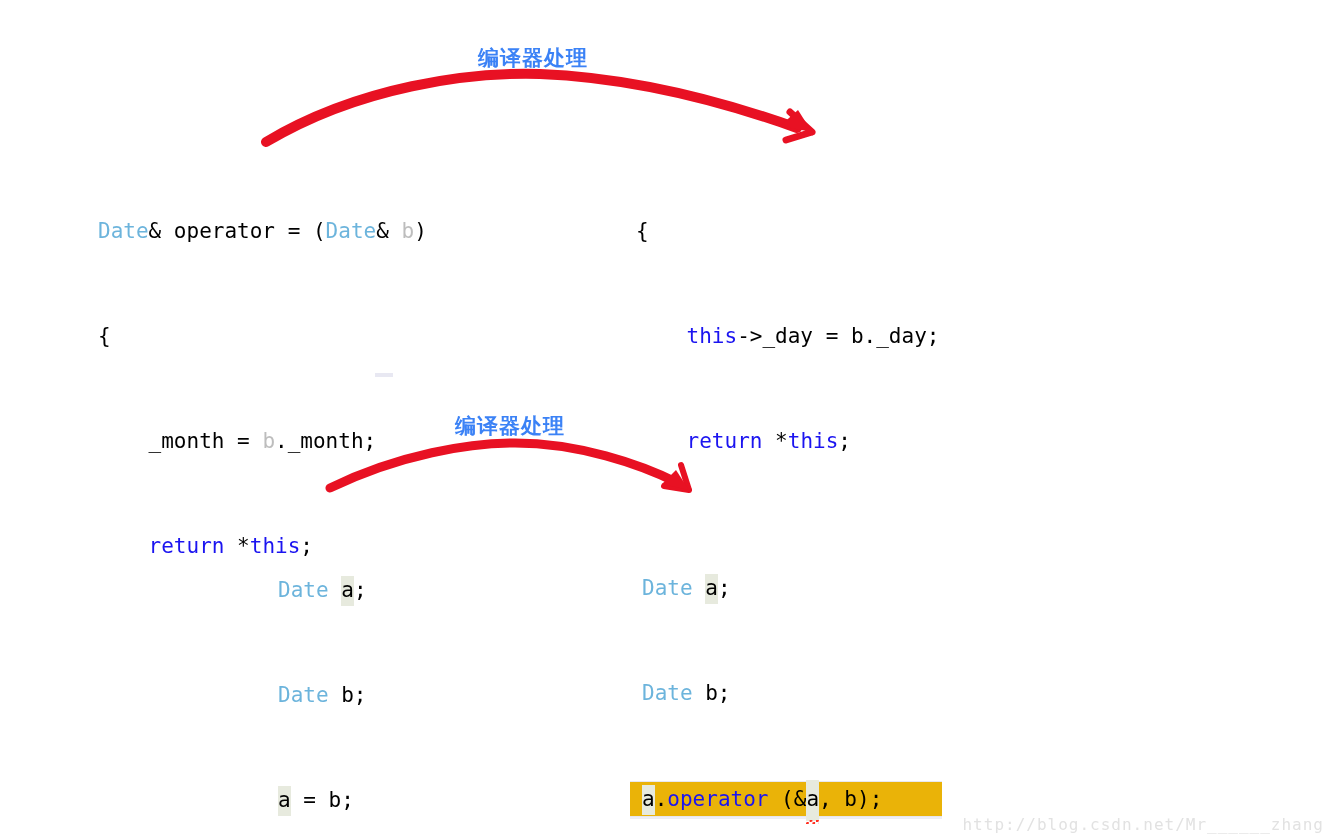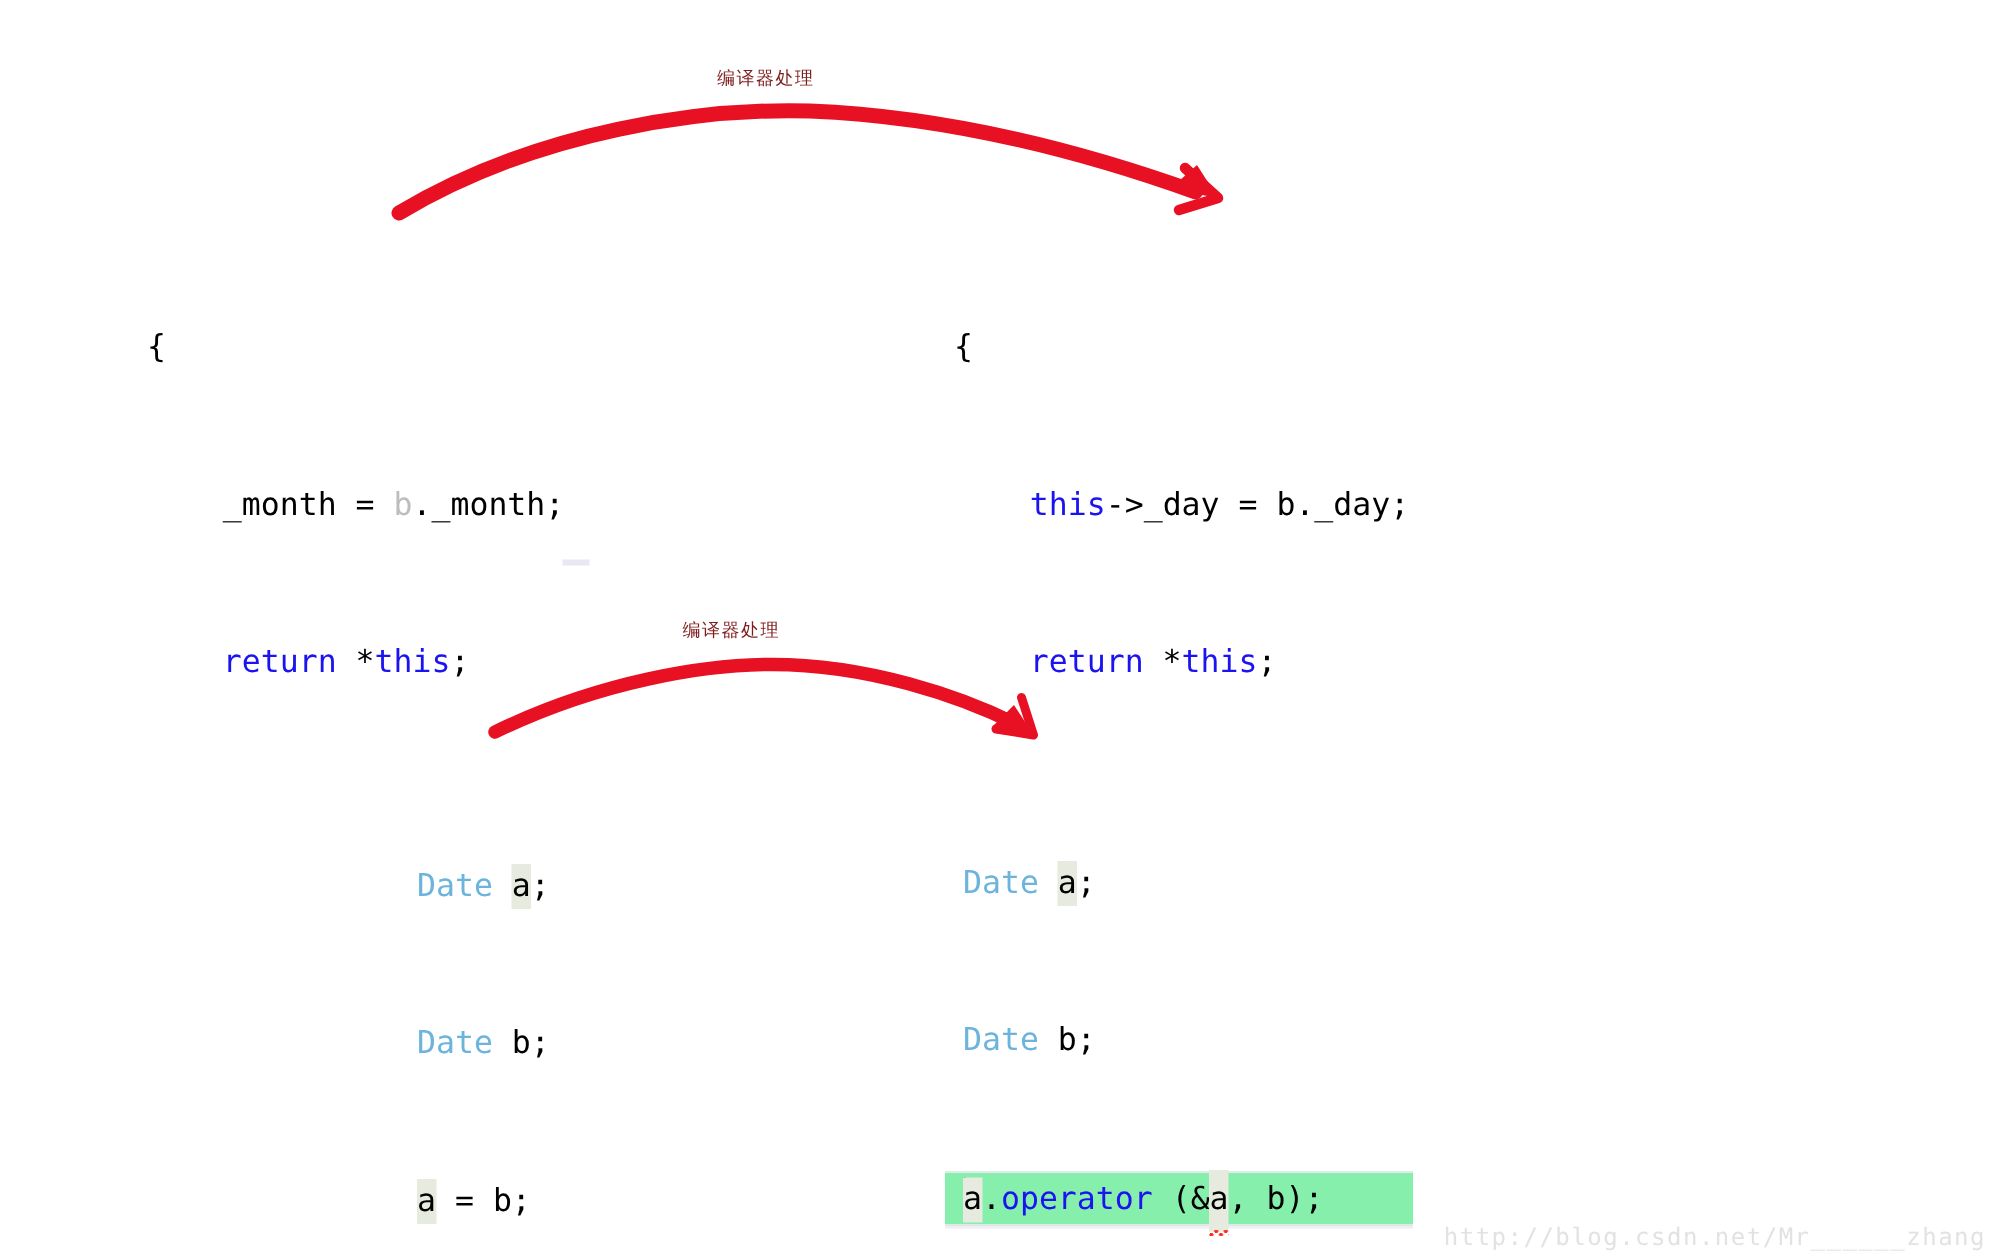--- a/index.html
+++ b/index.html
@@ -73,21 +73,21 @@
 
   
   .hl {
     background: #e7eade;
     padding: 2px 0 4px 0;
     margin: -2px 0 -4px 0;
   }
 
   
   .cur-line {
-    background: #86efac;
+    background: #eab308;
     box-shadow: 0 -1px 0 0 #e6e6ee inset, 0 1px 0 0 #ededf3;
     border-top: 1px solid #e8e8f0;
     border-bottom: 1px solid #efeff5;
   }
   .caret {
     display: inline-block;
     width: 2px;
     height: 26px;
     background: #6a6a6a;
     vertical-align: -5px;
@@ -96,24 +96,24 @@
 
   
   .stray-mark {
     position: absolute;
     background: #e8e8f2;
   }
 
   
   .anno {
     position: absolute;
-    color: #7f1d1d;
+    color: #3b82f6;
     font-family: "DejaVu Sans", "Liberation Sans", sans-serif;
-    font-size: 12px;
-    font-weight: 400;
+    font-size: 21px;
+    font-weight: 700;
     letter-spacing: 1px;
     white-space: nowrap;
   }
 
   .arrow-svg {
     position: absolute;
     overflow: visible;
     pointer-events: none;
   }
 
@@ -136,20 +136,21 @@
 
   <div class="anno" style="left:478px; top:44px;">编译器处理</div>
 
   <svg class="arrow-svg" style="left:0px; top:0px; width:1338px; height:840px;" viewBox="0 0 1338 840">
     <path d="M 266,142 C 360,86 470,72 540,74 C 640,78 730,104 797,128" fill="none" stroke="#e81123" stroke-width="10" stroke-linecap="round" stroke-linejoin="round"></path>
     <path d="M 812,132 L 790,112 M 812,132 L 786,140" fill="none" stroke="#e81123" stroke-width="7" stroke-linecap="round"></path>
     <path d="M 812,132 L 798,110 L 780,126 Z" fill="#e81123"></path>
   </svg>
 
   <div class="code-block" style="left:98px; top:144px;">
+    <div class="code-line"><span class="t-type">Date</span><span class="t-plain">&amp; operator = (</span><span class="t-type">Date</span><span class="t-plain">&amp; </span><span class="t-var-dim">b</span><span class="t-plain">)</span></div>
     <div class="code-line"><span class="t-plain">{</span></div>
     <div class="code-line"><span class="t-plain">    _month = </span><span class="t-var-dim">b</span><span class="t-plain">._month;</span></div>
     <div class="code-line"><span class="t-plain">    </span><span class="t-kw">return</span><span class="t-plain"> *</span><span class="t-kw">this</span><span class="t-plain">;</span></div>
     
   </div>
 
   <div class="stray-mark" style="left:375px; top:373px; width:18px; height:4px;"></div>
 
   <div class="code-block" style="left:636px; top:144px;">
     <div class="code-line"><span class="t-plain">{</span></div>

